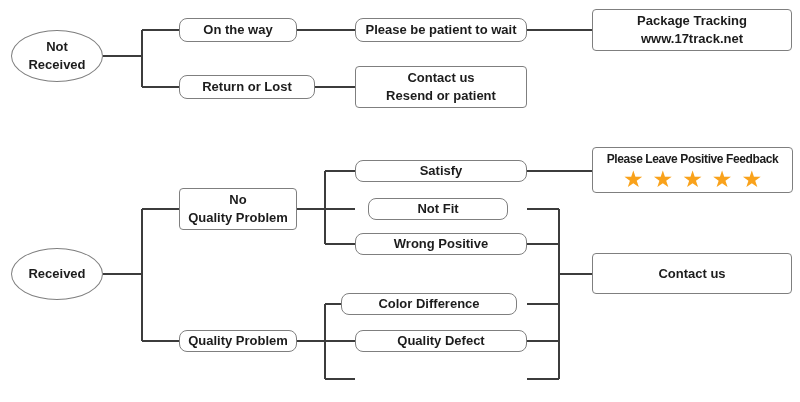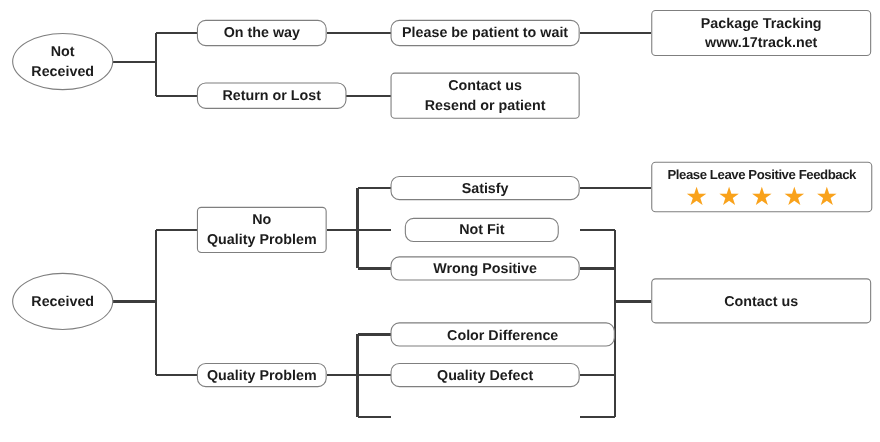--- a/index.html
+++ b/index.html
@@ -24,21 +24,21 @@
   .p-package-tracking{left:592px;top:9px;width:200px;height:42px;}
   .p-return-or-lost{left:179px;top:75px;width:136px;height:24px;}
   .p-contact-resend{left:355px;top:66px;width:172px;height:42px;}
   .p-received{left:11px;top:248px;width:92px;height:52px;}
   .p-no-quality{left:179px;top:188px;width:118px;height:42px;}
   .p-satisfy{left:355px;top:160px;width:172px;height:22px;}
   .p-not-fit{left:355px;top:198px;width:140px;height:22px;margin-left:13px;}
   .p-wrong-delivery{left:355px;top:233px;width:172px;height:22px;}
   .p-feedback{left:592px;top:147px;width:201px;height:46px;}
   .p-quality-problem{left:179px;top:330px;width:118px;height:22px;}
-  .p-color-difference{left:355px;top:293px;width:204px;height:22px;justify-content:flex-end;}
+  .p-color-difference{left:341px;top:293px;width:176px;height:22px;}
   .p-quality-defect{left:355px;top:330px;width:172px;height:22px;justify-content:center;}
   .p-damage{left:355px;top:368px;width:172px;height:22px;}
   .p-contact-full{left:592px;top:253px;width:200px;height:41px;}
   .feedback-label{font-size:12px;letter-spacing:-0.4px;}
   .stars{
     font-size:23px;line-height:20px;letter-spacing:9px;margin-top:1px;
     margin-left:9px; 
     font-family:"DejaVu Sans",sans-serif;font-weight:normal;
   }
 </style>

